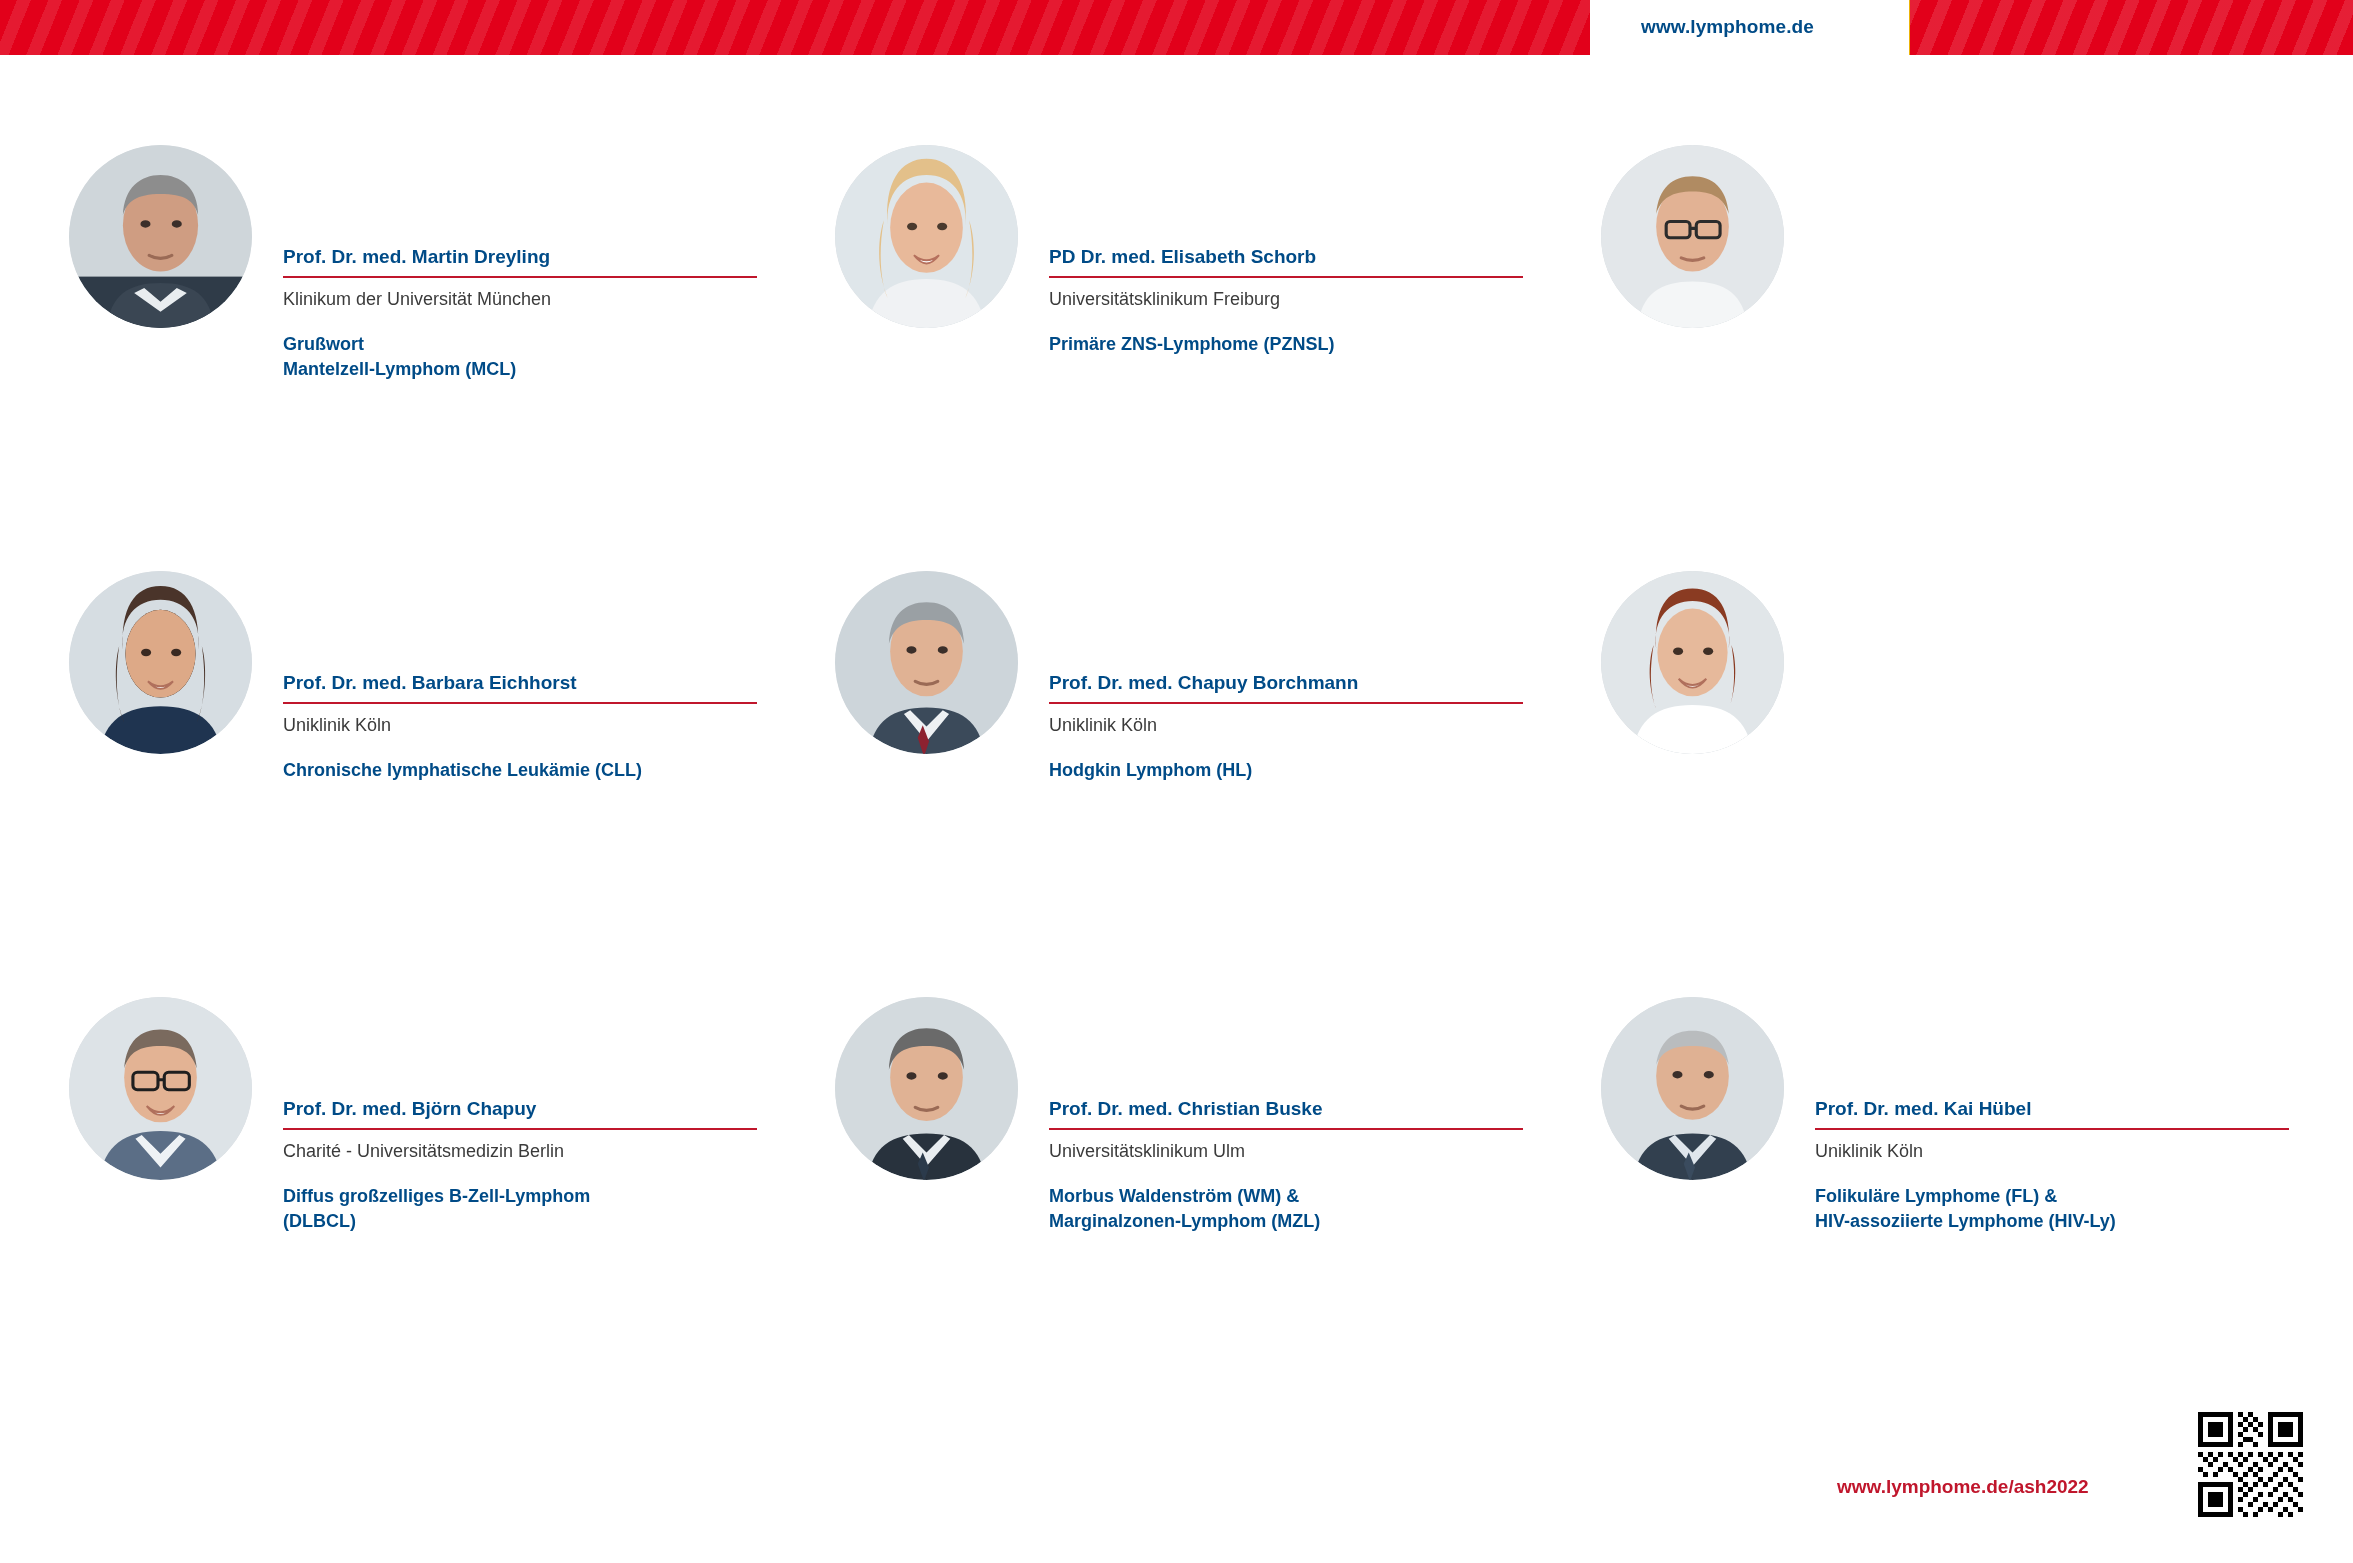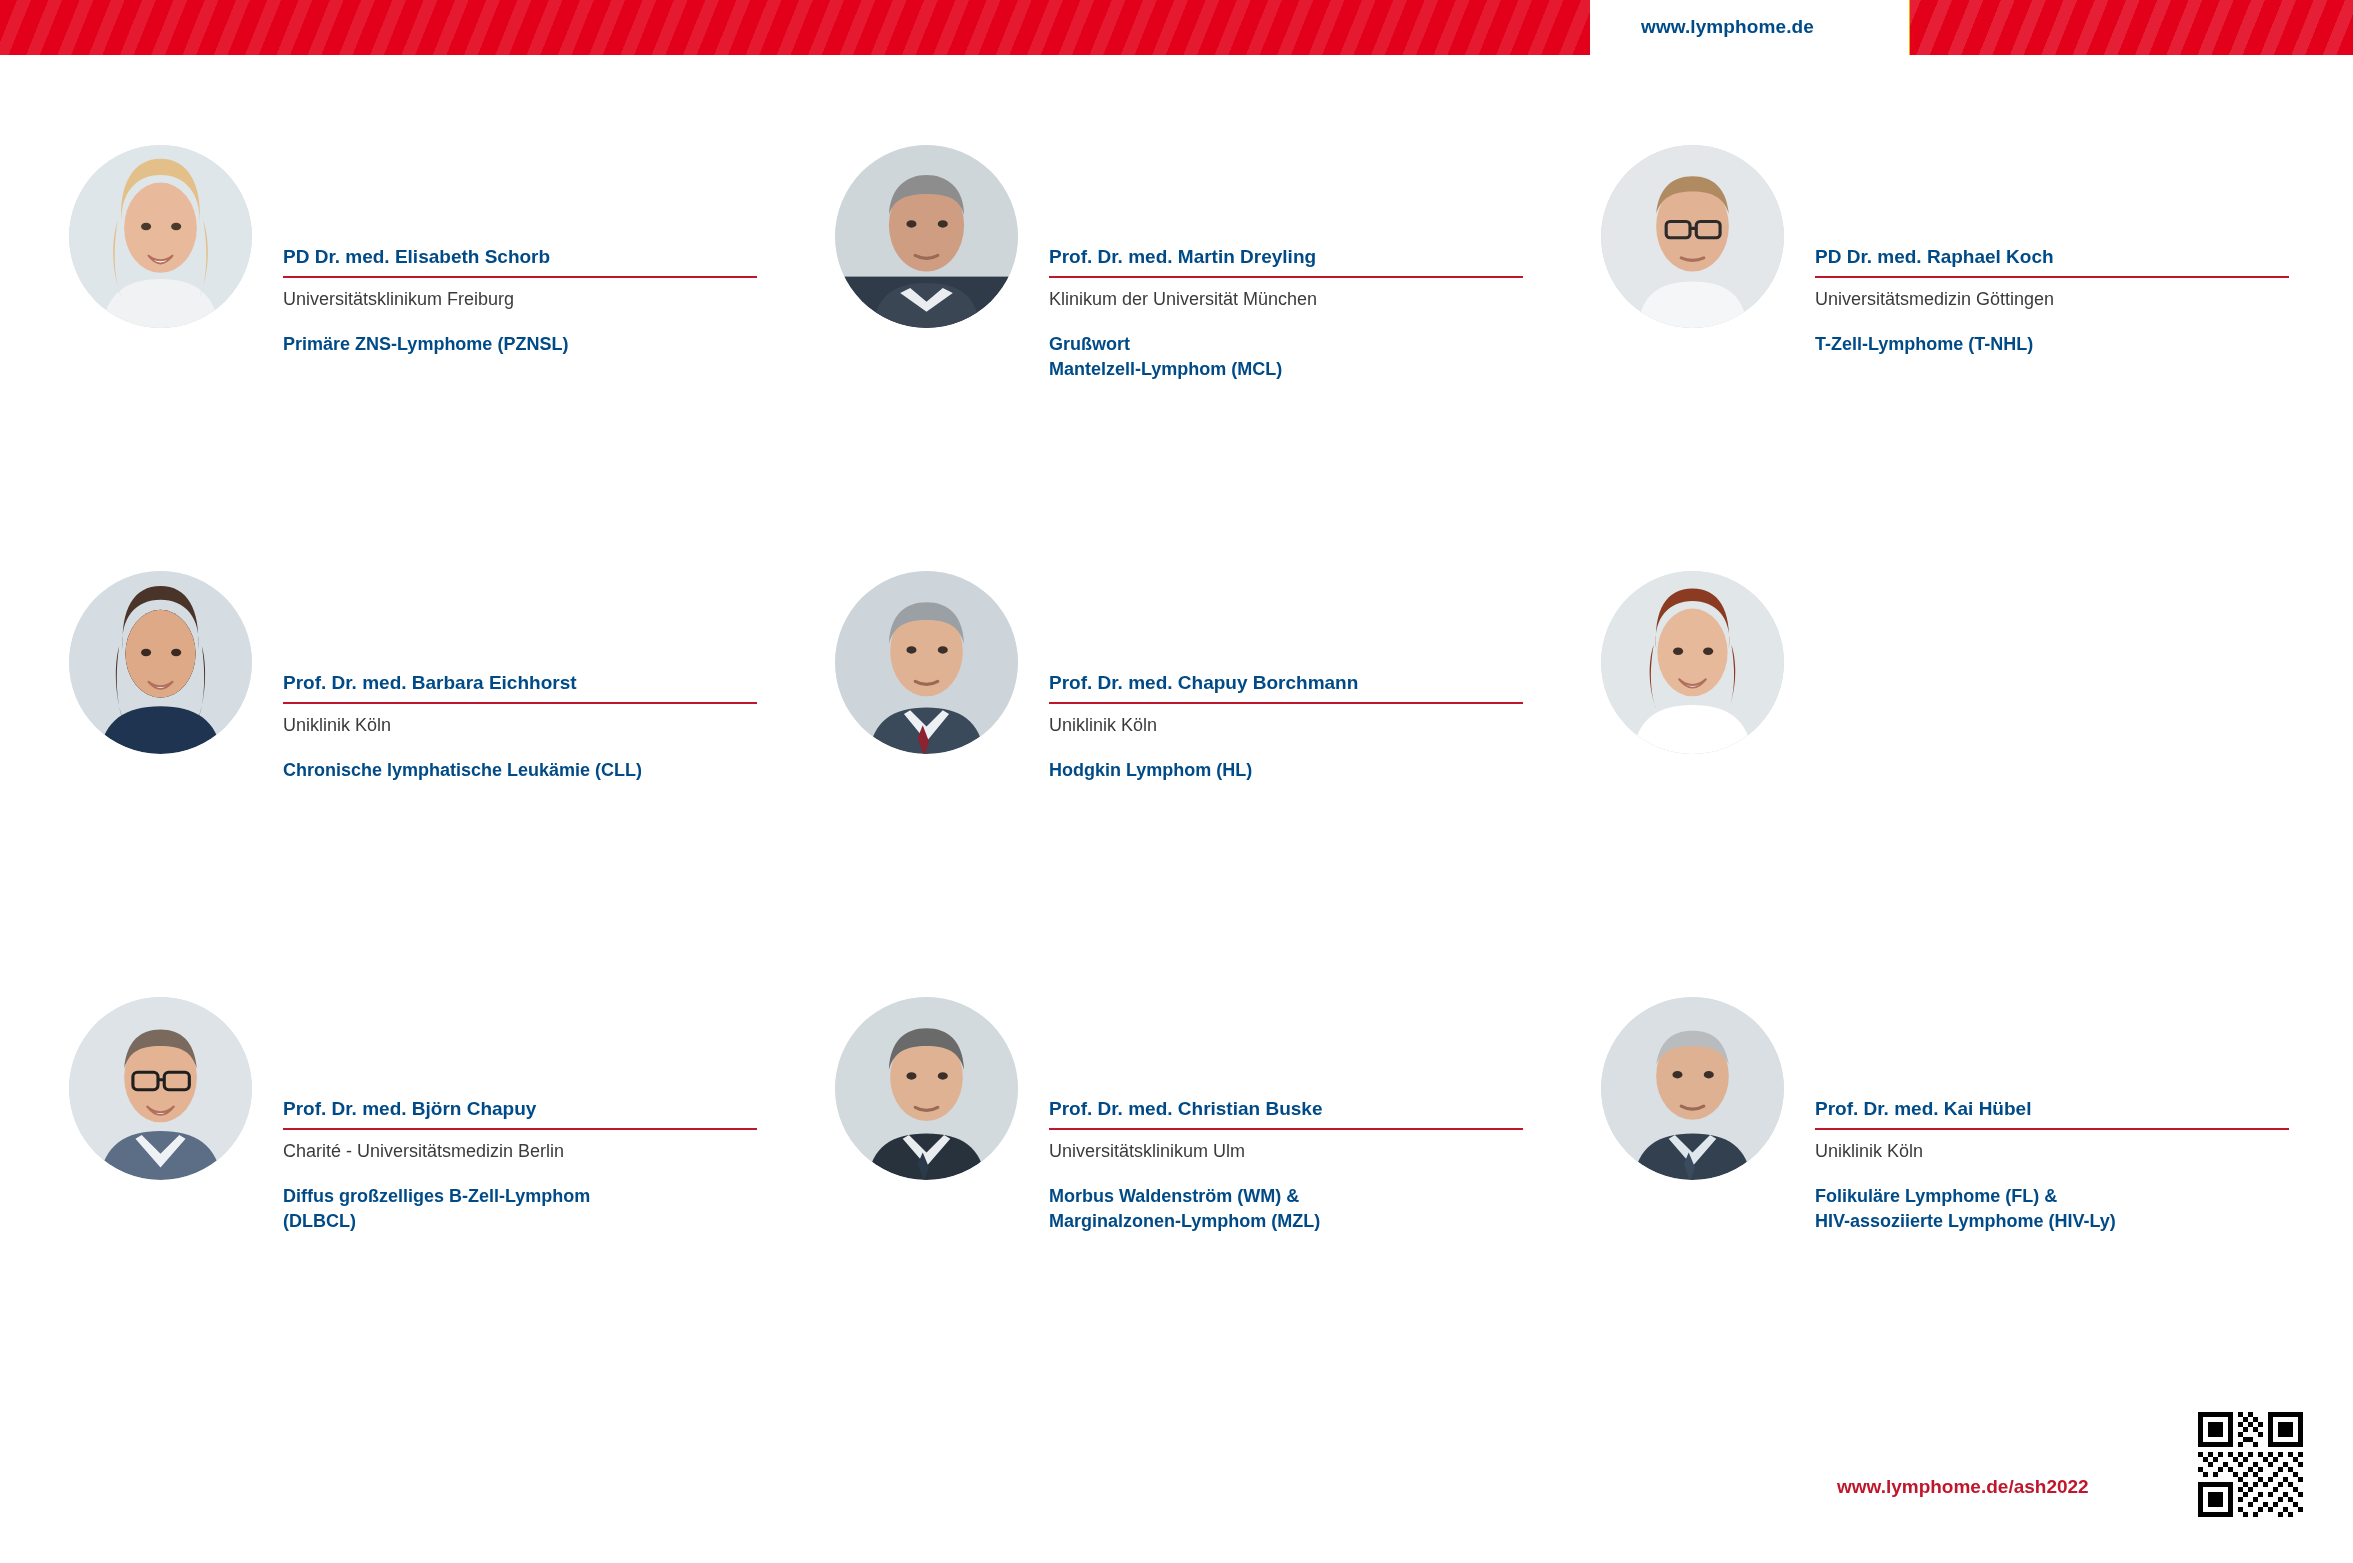--- a/index.html
+++ b/index.html
@@ -171,20 +171,50 @@
 <body>
 
 <div class="header">
   <div class="header-red-left"></div>
   <div class="header-white-gap"></div>
   <div class="header-red-right"></div>
   <div class="header-url">www.lymphome.de</div>
 </div>
 
 <div class="grid">
+
+  <div class="card r1c1">
+    <div class="avatar">
+      <svg viewBox="0 0 292 292" xmlns="http://www.w3.org/2000/svg">
+        <defs>
+            <clipPath id="c1">
+              <circle cx="146" cy="146" r="146"></circle>
+            </clipPath>
+          </defs>
+        <g clip-path="url(#c1)">
+          <rect width="292" height="292" fill="#cfd6da"></rect>
+          <rect y="210" width="292" height="82" fill="#2f3b48"></rect>
+          <path d="M60 292c6-52 34-72 86-72s80 20 86 72z" fill="#3a4653"></path>
+          <ellipse cx="146" cy="128" rx="60" ry="74" fill="#cf9d82"></ellipse>
+          <path d="M86 112c2-44 28-64 60-64s60 20 60 64c-6-24-22-34-60-34s-54 12-60 34z" fill="#8d8d8d"></path>
+          <ellipse cx="122" cy="126" rx="8" ry="6" fill="#3b2f2a"></ellipse>
+          <ellipse cx="172" cy="126" rx="8" ry="6" fill="#3b2f2a"></ellipse>
+          <path d="M128 176q18 10 36 0" stroke="#9a6a55" stroke-width="5" fill="none" stroke-linecap="round"></path>
+          <path d="M120 228l26 22 26-22 16 8-42 30-42-30z" fill="#e9edf0"></path>
+        </g>
+      </svg>
+    </div>
+    <div class="info">
+      <div class="sp-name">Prof. Dr. med. Martin Dreyling</div>
+      <div class="rule"></div>
+      <div class="sp-affil">Klinikum der Universität München</div>
+      <div class="sp-topic">Grußwort
+Mantelzell-Lymphom (MCL)</div>
+    </div>
+  </div>
 
   <div class="card r1c2">
     <div class="avatar">
       <svg viewBox="0 0 292 292" xmlns="http://www.w3.org/2000/svg">
         <defs>
             <clipPath id="c2">
               <circle cx="146" cy="146" r="146"></circle>
             </clipPath>
           </defs>
         <g clip-path="url(#c2)">
@@ -201,75 +231,39 @@
       </svg>
     </div>
     <div class="info">
       <div class="sp-name">PD Dr. med. Elisabeth Schorb</div>
       <div class="rule"></div>
       <div class="sp-affil">Universitätsklinikum Freiburg</div>
       <div class="sp-topic">Primäre ZNS-Lymphome (PZNSL)</div>
     </div>
   </div>
 
-  <div class="card r1c1">
-    <div class="avatar">
-      <svg viewBox="0 0 292 292" xmlns="http://www.w3.org/2000/svg">
-        <defs>
-            <clipPath id="c1">
-              <circle cx="146" cy="146" r="146"></circle>
-            </clipPath>
-          </defs>
-        <g clip-path="url(#c1)">
-          <rect width="292" height="292" fill="#cfd6da"></rect>
-          <rect y="210" width="292" height="82" fill="#2f3b48"></rect>
-          <path d="M60 292c6-52 34-72 86-72s80 20 86 72z" fill="#3a4653"></path>
-          <ellipse cx="146" cy="128" rx="60" ry="74" fill="#cf9d82"></ellipse>
-          <path d="M86 112c2-44 28-64 60-64s60 20 60 64c-6-24-22-34-60-34s-54 12-60 34z" fill="#8d8d8d"></path>
-          <ellipse cx="122" cy="126" rx="8" ry="6" fill="#3b2f2a"></ellipse>
-          <ellipse cx="172" cy="126" rx="8" ry="6" fill="#3b2f2a"></ellipse>
-          <path d="M128 176q18 10 36 0" stroke="#9a6a55" stroke-width="5" fill="none" stroke-linecap="round"></path>
-          <path d="M120 228l26 22 26-22 16 8-42 30-42-30z" fill="#e9edf0"></path>
-        </g>
-      </svg>
-    </div>
-    <div class="info">
-      <div class="sp-name">Prof. Dr. med. Martin Dreyling</div>
-      <div class="rule"></div>
-      <div class="sp-affil">Klinikum der Universität München</div>
-      <div class="sp-topic">Grußwort
-Mantelzell-Lymphom (MCL)</div>
-    </div>
-  </div>
-
   <div class="card r1c3 wide">
     <div class="avatar">
       <svg viewBox="0 0 292 292" xmlns="http://www.w3.org/2000/svg">
         <defs>
             <clipPath id="c3">
               <circle cx="146" cy="146" r="146"></circle>
             </clipPath>
           </defs>
         <g clip-path="url(#c3)">
           <rect width="292" height="292" fill="#e3e7ea"></rect>
           <path d="M58 292c6-54 36-74 88-74s82 20 88 74z" fill="#f4f6f7"></path>
           <ellipse cx="146" cy="130" rx="58" ry="72" fill="#e2b294"></ellipse>
           <path d="M88 110c4-42 26-60 58-60s54 18 58 60c-8-26-26-36-58-36s-50 10-58 36z" fill="#b08b62"></path>
           <rect x="104" y="122" width="38" height="26" rx="6" fill="none" stroke="#2b2b2b" stroke-width="5"></rect>
           <rect x="152" y="122" width="38" height="26" rx="6" fill="none" stroke="#2b2b2b" stroke-width="5"></rect>
           <path d="M142 133h10" stroke="#2b2b2b" stroke-width="5"></path>
           <path d="M128 180q18 8 36 0" stroke="#a9705b" stroke-width="5" fill="none" stroke-linecap="round"></path>
         </g>
       </svg>
-    </div>
-    <div class="info">
-      <div class="sp-name">PD Dr. med. Raphael Koch</div>
-      <div class="rule"></div>
-      <div class="sp-affil">Universitätsmedizin Göttingen</div>
-      <div class="sp-topic">T-Zell-Lymphome (T-NHL)</div>
     </div>
   </div>
 
   <div class="card r2c1">
     <div class="avatar">
       <svg viewBox="0 0 292 292" xmlns="http://www.w3.org/2000/svg">
         <defs>
             <clipPath id="c4">
               <circle cx="146" cy="146" r="146"></circle>
             </clipPath>

